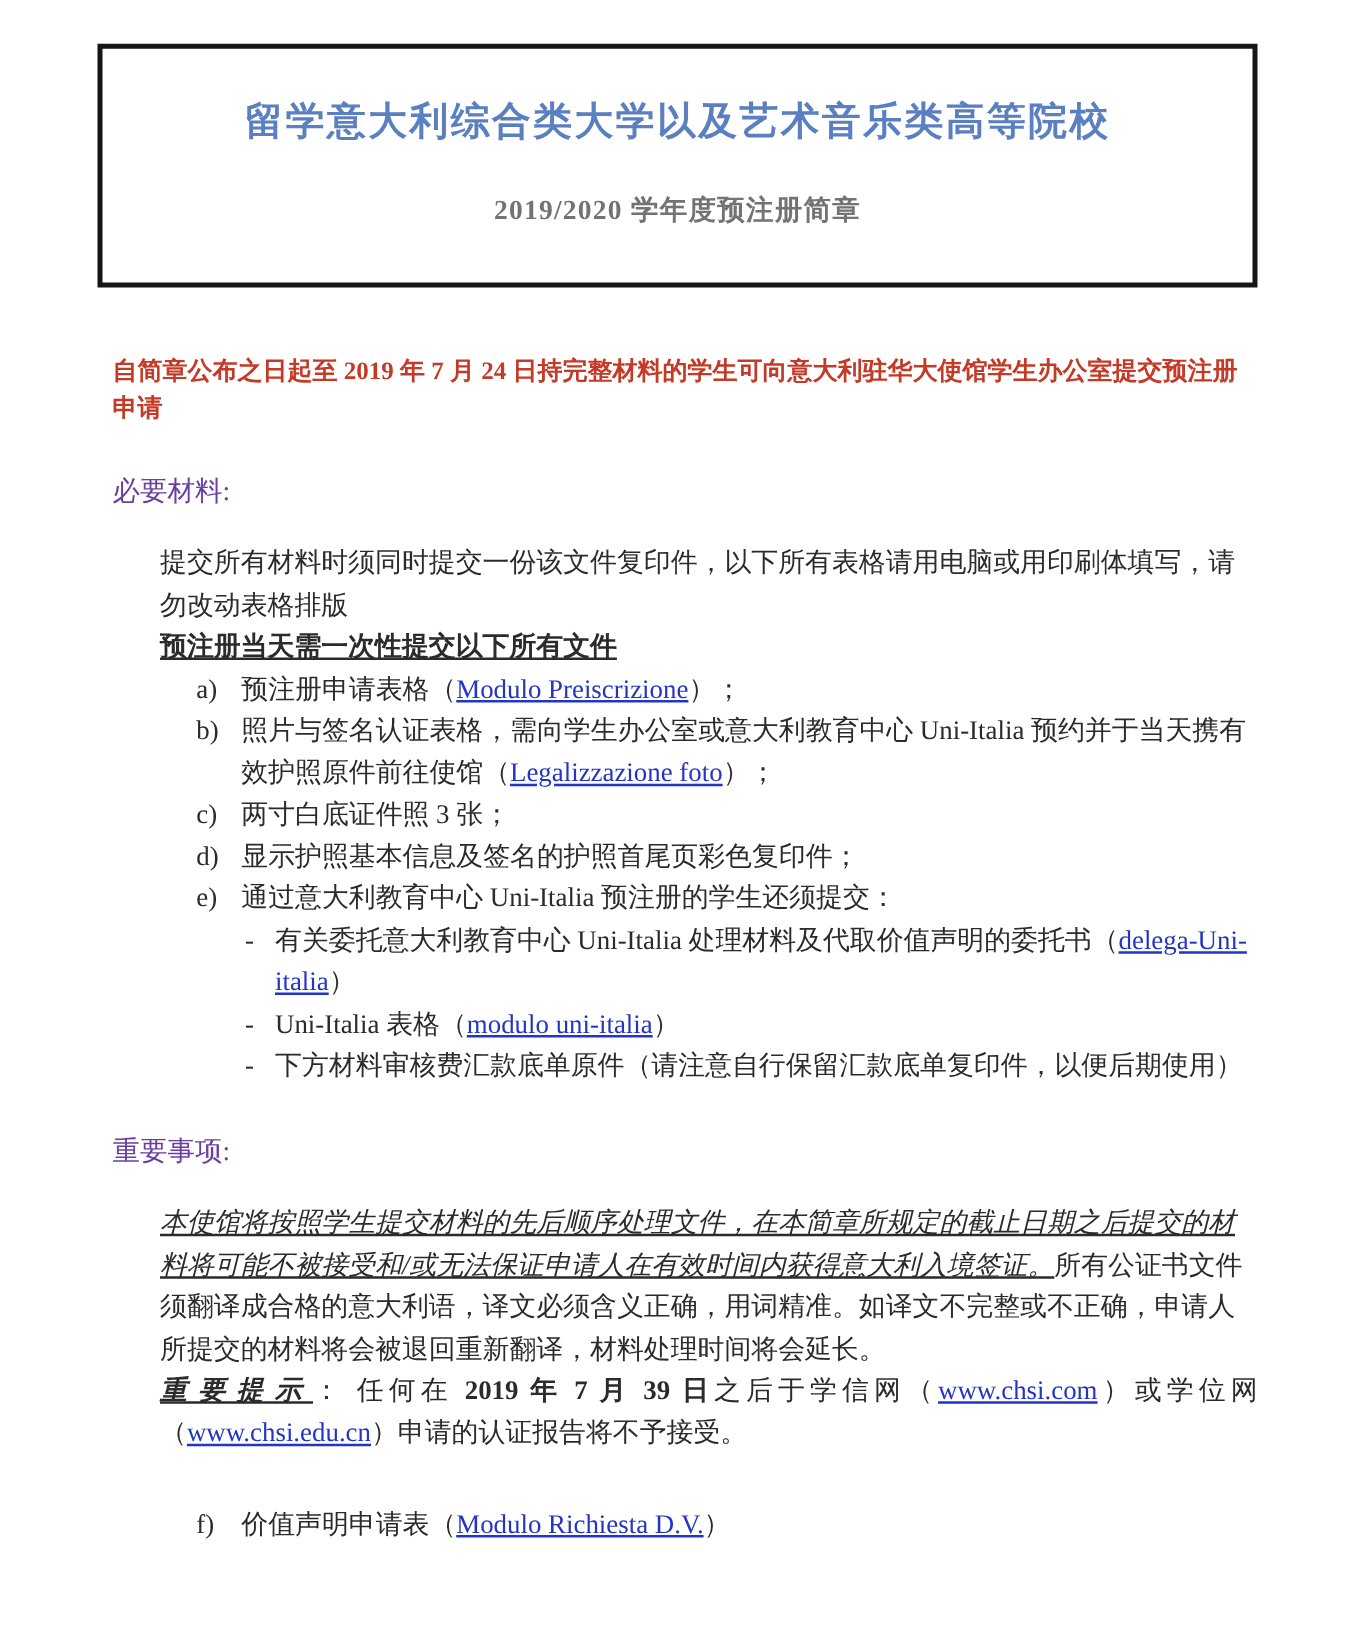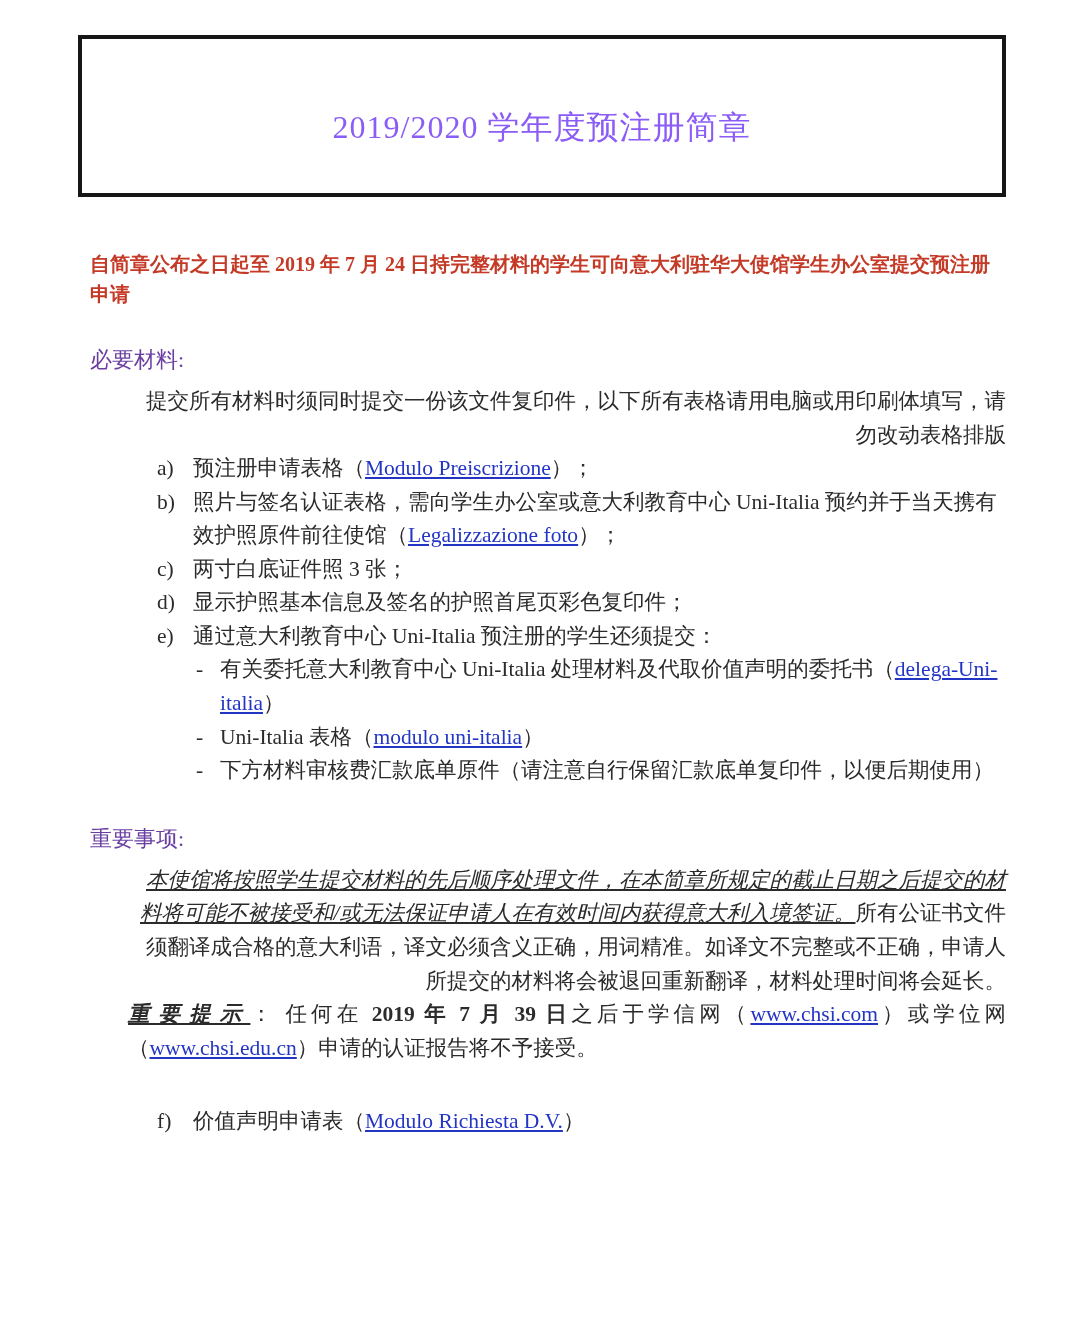--- a/index.html
+++ b/index.html
@@ -7,55 +7,57 @@
     width:1080px;min-height:1317px;box-sizing:border-box;background:#fff;
     padding:35px 74px 40px 90px;
     font-family:"Liberation Serif","DejaVu Serif",serif;
     color:#2b2b2b;font-size:21.5px;line-height:1.56;
   }
   .title-box{
     border:4px solid #161616;margin-left:-12px;margin-right:0;
     text-align:center;padding:34px 12px 40px 12px;
   }
   .title-1{color:#5b80c2;font-size:31px;font-weight:bold;letter-spacing:2px;}
-  .title-2{color:#8b5cf6;font-size:32px;font-weight:400;margin-top:30px;letter-spacing:1px;}
+  .title-2{color:#737373;font-size:22px;font-weight:700;margin-top:30px;letter-spacing:1px;}
   .red-notice{margin-top:52px;color:#c43a27;font-weight:bold;font-size:20px;line-height:1.5;}
   .h-purple{color:#6b3fa2;font-weight:normal;font-size:22px;margin-top:34px;}
   .indent1{margin-left:38px;}
   .subhead{font-weight:bold;text-decoration:underline;}
   .list{margin-left:67px;}
   .li{display:flex;align-items:flex-start;}
   .li-label{flex:none;width:36px;}
   .li-text{flex:1;}
   .sub{margin-left:106px;}
   .sub .li-label{width:24px;}
   a.lnk,.lnk{color:#2335c4;text-decoration:underline;cursor:pointer;}
   .warn{font-style:italic;text-decoration:underline;}
   .tip{text-align:justify;}
   .tip-label{font-weight:bold;font-style:italic;text-decoration:underline;letter-spacing:5px;}
   .b{font-weight:bold;}
   .ul{text-decoration:underline;}
   .red-date{color:#c43a27;font-weight:bold;text-decoration:underline;}
   .gap-lg{margin-top:40px;}
-  .gap-sm{margin-top:8px;text-align:right;}
+  .gap-sm{margin-top:24px;}
 </style>
 </head>
 <body>
 
 <div class="page">
 
   <div class="title-box">
+    <div class="title-1">留学意大利综合类大学以及艺术音乐类高等院校</div>
     <div class="title-2">2019/2020 学年度预注册简章</div>
   </div>
 
   <div class="red-notice">自简章公布之日起至 2019 年 7 月 24 日持完整材料的学生可向意大利驻华大使馆学生办公室提交预注册申请</div>
 
   <div class="h-purple">必要材料:</div>
 
   <div class="indent1 gap-sm">提交所有材料时须同时提交一份该文件复印件，以下所有表格请用电脑或用印刷体填写，请勿改动表格排版</div>
+  <div class="indent1 subhead">预注册当天需一次性提交以下所有文件</div>
 
   <div class="list">
     <div class="li">
       <span class="li-label">a)</span>
       <span class="li-text"><span>预注册申请表格（</span><span class="lnk">Modulo Preiscrizione</span><span>）；</span></span>
     </div>
     <div class="li">
       <span class="li-label">b)</span>
       <span class="li-text"><span>照片与签名认证表格，需向学生办公室或意大利教育中心 Uni-Italia 预约并于当天携有效护照原件前往使馆（</span><span class="lnk">Legalizzazione foto</span><span>）；</span></span>
     </div>

